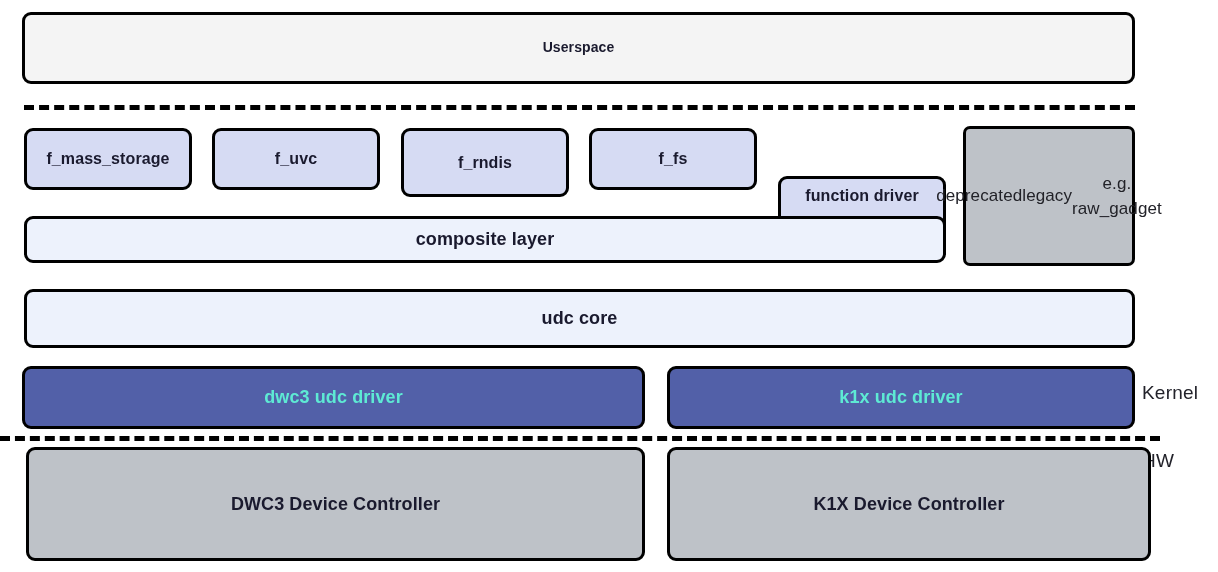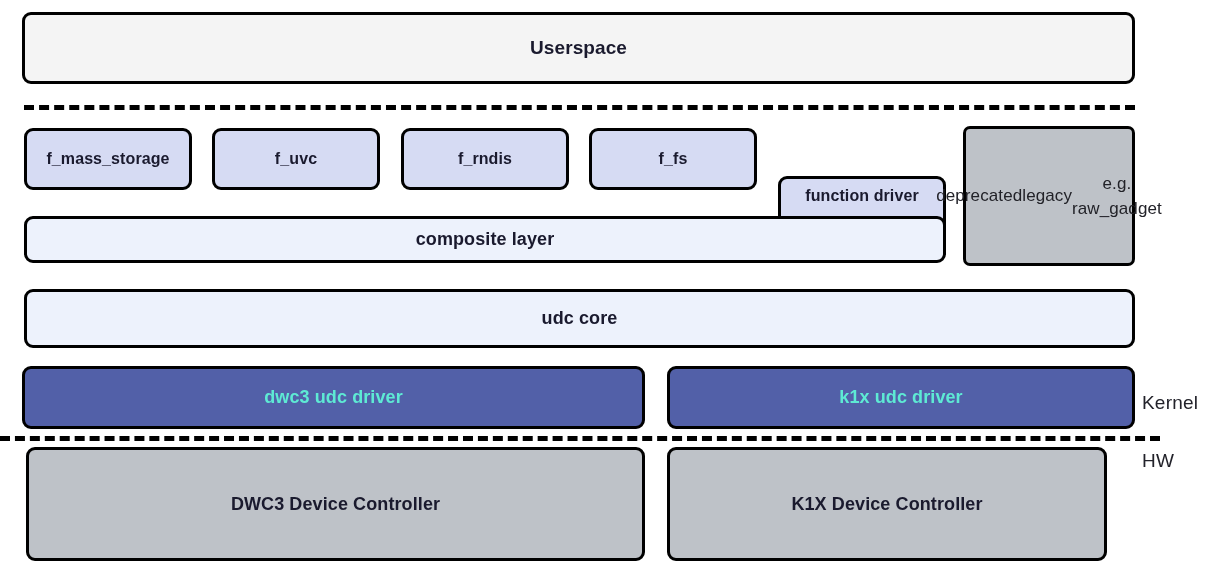--- a/index.html
+++ b/index.html
@@ -28,21 +28,21 @@
     justify-content: center;
     text-align: center;
     color: #1a1a2e;
     font-weight: bold;
     font-size: 17px;
     line-height: 1.25;
     letter-spacing: 0.1px;
   }
   .box.userspace {
     background: #f4f4f4;
-    font-size: 19px;
+    font-size: 14px;
   }
   .box.func {
     background: #d6dbf3;
     font-size: 16px;
   }
   .box.layer {
     background: #edf2fc;
     font-size: 18px;
   }
   .box.udcdrv {
@@ -99,21 +99,21 @@
   <div class="divider" style="left:24px; top:105px; width:1111px;"></div>
 
   <div class="box func" style="left:24px; top:128px; width:168px; height:62px;">
     <span>f_mass_storage</span>
   </div>
 
   <div class="box func" style="left:212px; top:128px; width:168px; height:62px;">
     <span>f_uvc</span>
   </div>
 
-  <div class="box func" style="left:401px; top:128px; width:168px; height:62px;">
+  <div class="box func" style="left:401px; top:128px; width:168px; height:69px;">
     <span>f_rndis</span>
   </div>
 
   <div class="box func" style="left:589px; top:128px; width:168px; height:62px;">
     <span>f_fs</span>
   </div>
 
   <div class="box func" style="left:778px; top:128px; width:168px; height:62px;margin-top:48px;">
     <span class="func-multi">
       <span>function driver</span>
@@ -136,27 +136,27 @@
   </div>
 
   <div class="box udcdrv" style="left:22px; top:366px; width:623px; height:63px;">
     <span>dwc3 udc driver</span>
   </div>
 
   <div class="box udcdrv" style="left:667px; top:366px; width:468px; height:63px;">
     <span>k1x udc driver</span>
   </div>
 
-  <div class="edge-label" style="left:1142px; top:392px;">Kernel</div>
+  <div class="edge-label" style="left:1142px; top:382px;">Kernel</div>
 
   <div class="divider" style="left:0px; top:436px; width:1160px;"></div>
 
   <div class="edge-label" style="left:1142px; top:450px;">HW</div>
 
   <div class="box hwctl" style="left:26px; top:447px; width:619px; height:114px;">
     <span>DWC3 Device Controller</span>
   </div>
 
-  <div class="box hwctl" style="left:667px; top:447px; width:440px; height:114px;">
+  <div class="box hwctl" style="left:667px; top:447px; width:484px; height:114px;">
     <span>K1X Device Controller</span>
   </div>
 
 </div>
 
 </body></html>

